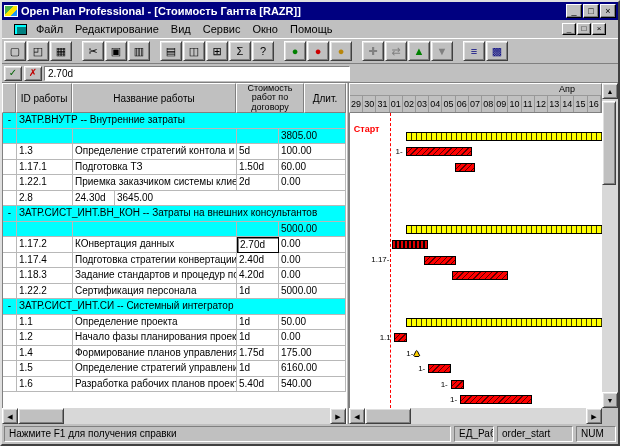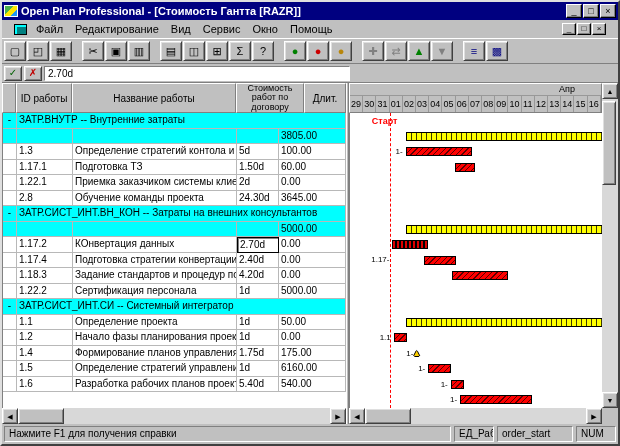--- a/index.html
+++ b/index.html
@@ -247,21 +247,20 @@
           <div class="trow">
             <div class="tc c0"></div>
             <div class="tc c1">1.22.1</div>
             <div class="tc c2">Приемка заказчиком системы клиент</div>
             <div class="tc c3">2d</div>
             <div class="tc c4">0.00</div>
           </div>
           <div class="trow">
             <div class="tc c0"></div>
             <div class="tc c1">2.8</div>
-            <div class="tc c2">Обучение команды проекта</div>
             <div class="tc c3">24.30d</div>
             <div class="tc c4">3645.00</div>
           </div>
           <div class="trow cyan">
             <div class="tc c0 ctr">-</div>
             <div class="tc cspan">ЗАТР.СИСТ_ИНТ.ВН_КОН -- Затраты на внешних консультантов</div>
           </div>
           <div class="trow cyan">
             <div class="tc c0"></div>
             <div class="tc c1"></div>
@@ -421,21 +420,21 @@
           </div>
           <div class="grow">
             <span class="blabel" style="left: 99.8px;">1-</span>
             <div class="bar task" style="left: 100.8px; width: 13.2632px;"></div>
           </div>
           <div class="grow">
             <span class="blabel" style="left: 109.084px;">1-</span>
             <div class="bar task" style="left: 110.084px; width: 71.6211px;"></div>
           </div>
           <div class="startline" style="left: 39.7895px;"></div>
-          <div class="startlabel" style="left: 3.78947px; top: 3px; margin-left: 18px;">Старт</div>
+          <div class="startlabel" style="left: 3.78947px; top: 11px;">Старт</div>
         </div>
       <div class="hscroll">
         <button class="sbtn">◀</button>
         <div class="hthumb"></div>
         <div class="htrack"></div>
         <button class="sbtn">▶</button>
       </div>
     </div>
 
     <div class="vcol">

